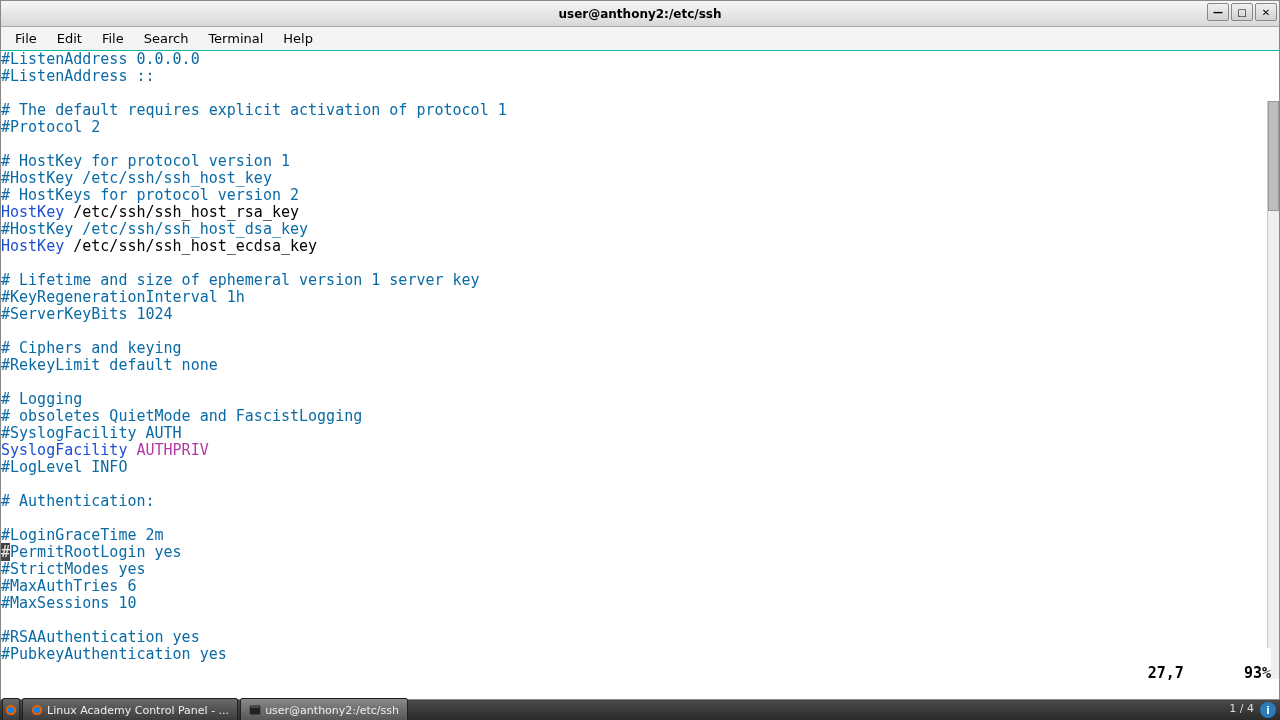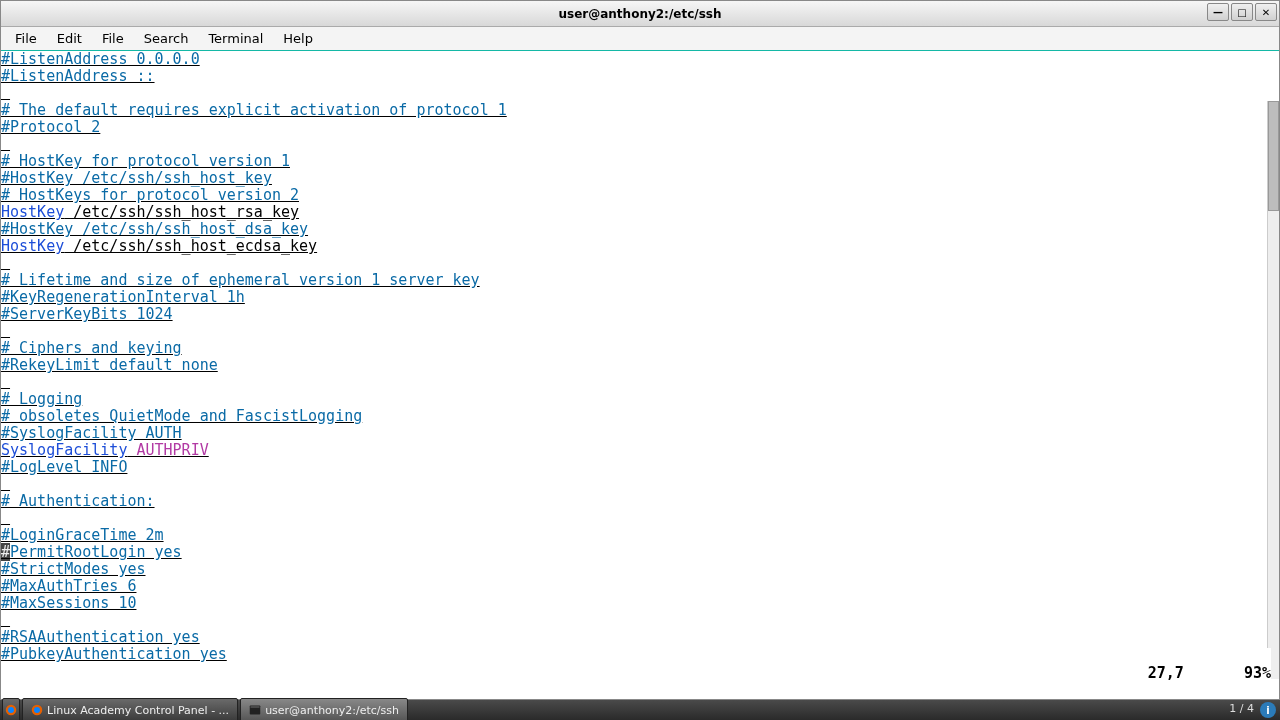--- a/index.html
+++ b/index.html
@@ -67,21 +67,21 @@
   flex: 1;
   background: #fff;
   font-family: "DejaVu Sans Mono", Menlo, Consolas, monospace;
   font-size: 15px;
   line-height: 17px;
   white-space: pre;
   overflow: hidden;
   padding: 0;
   position: relative;
 }
-.tline { display: block; text-decoration: underline; }
+.tline { display: block; }
 .comment { color: #0a6aa6; }
 .kw { color: #1d4ed8; }
 .val { color: #b23aa4; }
 .hl { background: #444; color: #eee; }
 .status {
   position: absolute;
   bottom: 0;
   right: 8px;
   font-family: "DejaVu Sans Mono", monospace;
   font-size: 15px;

